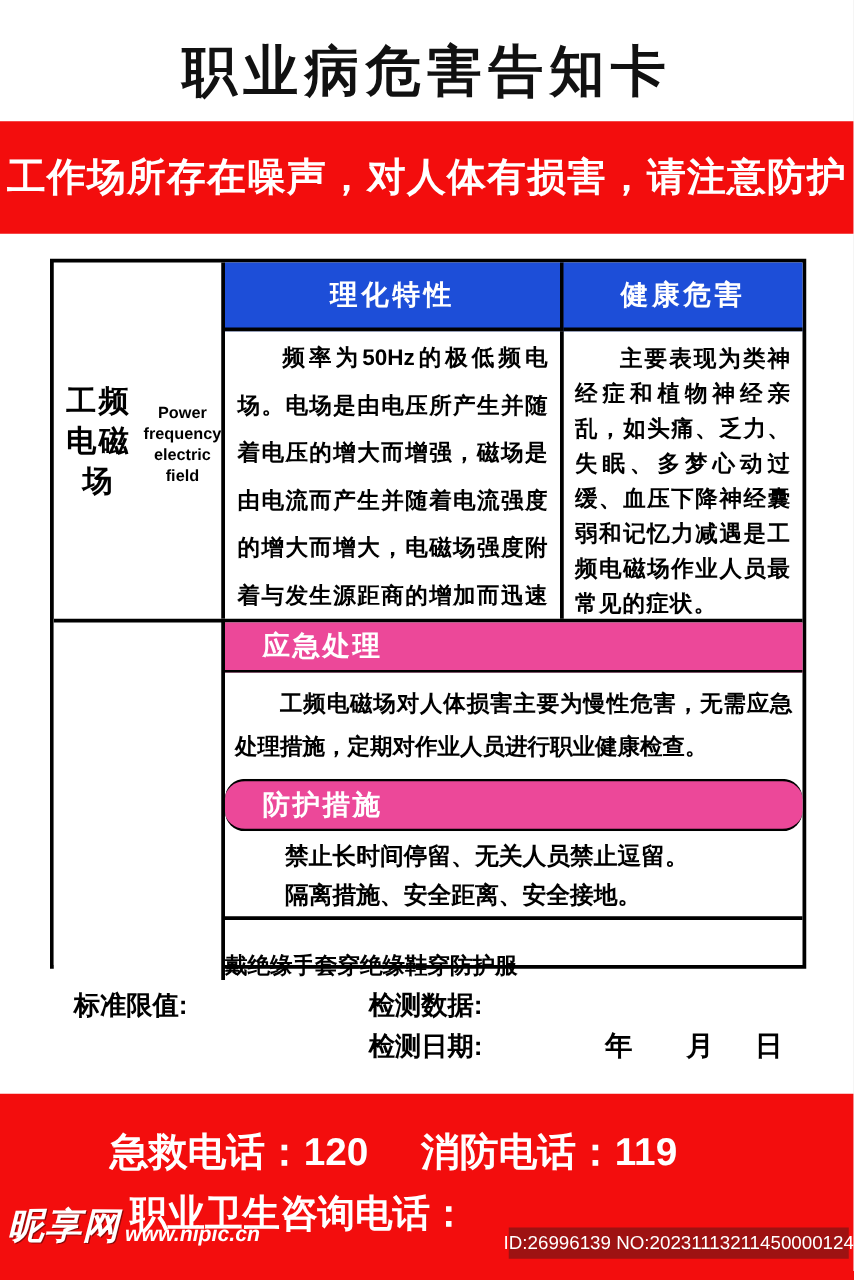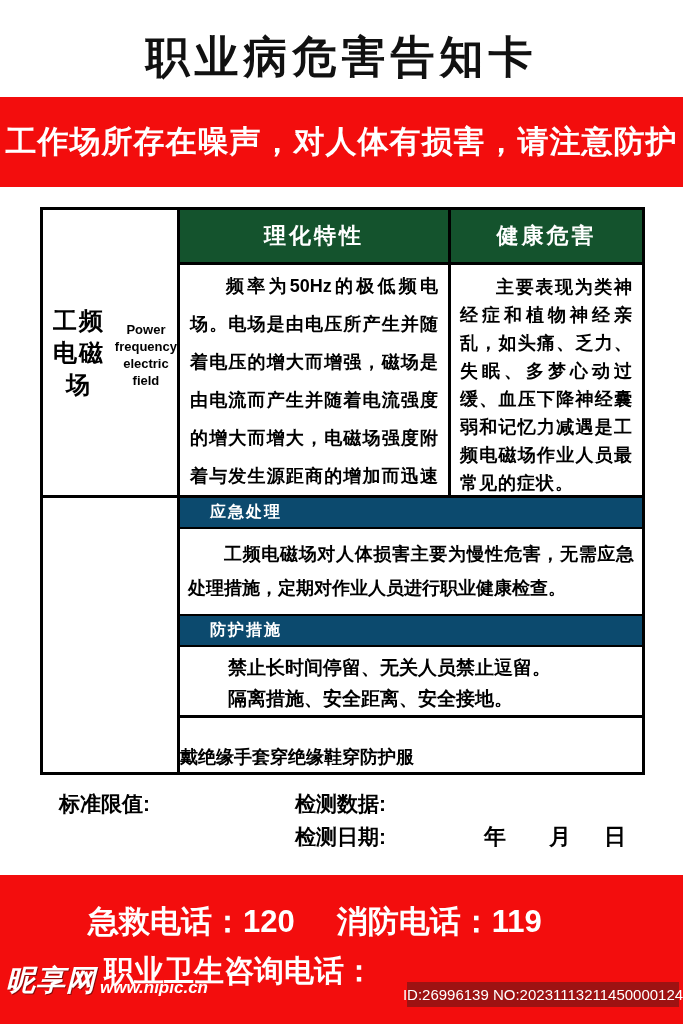--- a/index.html
+++ b/index.html
@@ -48,21 +48,21 @@
     grid-column: 1; grid-row: 1 / 3;
     border-right: 3px solid #000;
     display: flex; flex-direction: row;
     align-items: center; justify-content: center;
     text-align: center;
   }
   .hazard-name { font-size: 24px; font-weight: 900; letter-spacing: 2px; }
   .hazard-en  { font-size: 13px; font-weight: bold; line-height: 17px; margin-top: 4px; }
 
   .col-header {
-    background: #14532d; color: #fff;
+    background: #1d4ed8; color: #fff;
     font-size: 22px; font-weight: bold; letter-spacing: 3px;
     display: flex; align-items: center; justify-content: center;
     border-bottom: 3px solid #000;
   }
   .col-header.mid  { grid-column: 2; grid-row: 1; border-right: 3px solid #000; }
   .col-header.right{ grid-column: 3; grid-row: 1; }
 
   .phys-cell {
     grid-column: 2; grid-row: 2;
     border-right: 3px solid #000;
@@ -84,27 +84,27 @@
     grid-column: 1; grid-row: 3;
     border-right: 3px solid #000; border-top: 3px solid #000;
     background: #fff;
   }
   .bottom-section {
     grid-column: 2 / 4; grid-row: 3;
     border-top: 3px solid #000;
     display: flex; flex-direction: column;
   }
   .section-bar {
-    background: #0c4a6e; color: #fff;
-    font-size: 16px; font-weight: bold; letter-spacing: 2px;
+    background: #ec4899; color: #fff;
+    font-size: 22px; font-weight: bold; letter-spacing: 2px;
     padding: 4px 0 4px 30px;
     border-bottom: 2px solid #000;
     flex: none;
   }
-  .bar-protect { border-top: 2px solid #000; }
+  .bar-protect { border-top: 2px solid #000; border-radius: 16px; }
   .emg-body { flex: none; height: 85px; padding: 8px 8px 0 8px; }
   .emg-body p {
     margin: 0; text-indent: 2em;
     font-size: 18px; font-weight: bold; line-height: 34px;
     text-align: justify;
   }
   .prot-body {
     flex: none; height: 71px;
     border-bottom: 3px solid #000;
     padding: 5px 0 0 48px;

